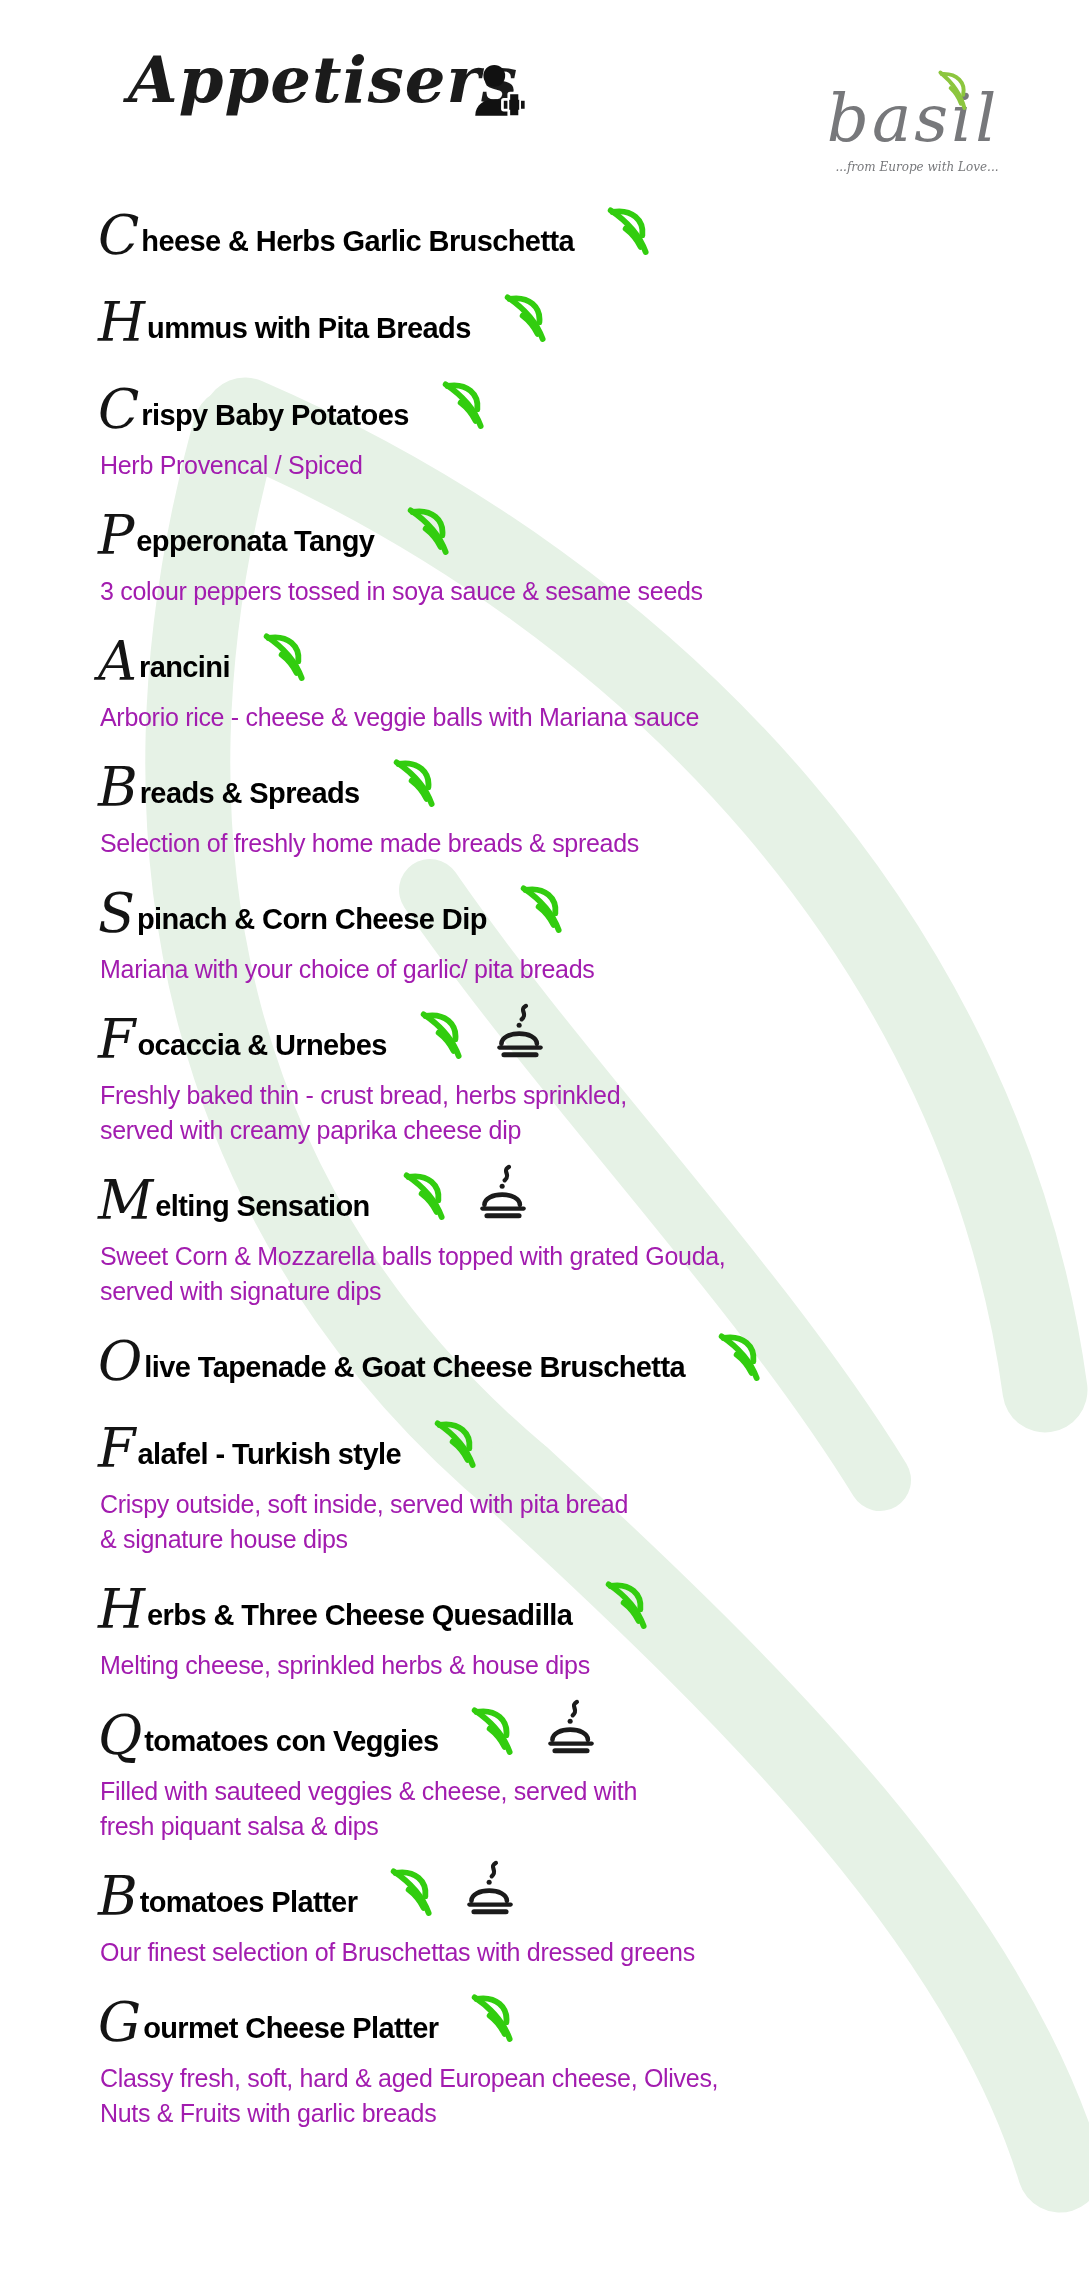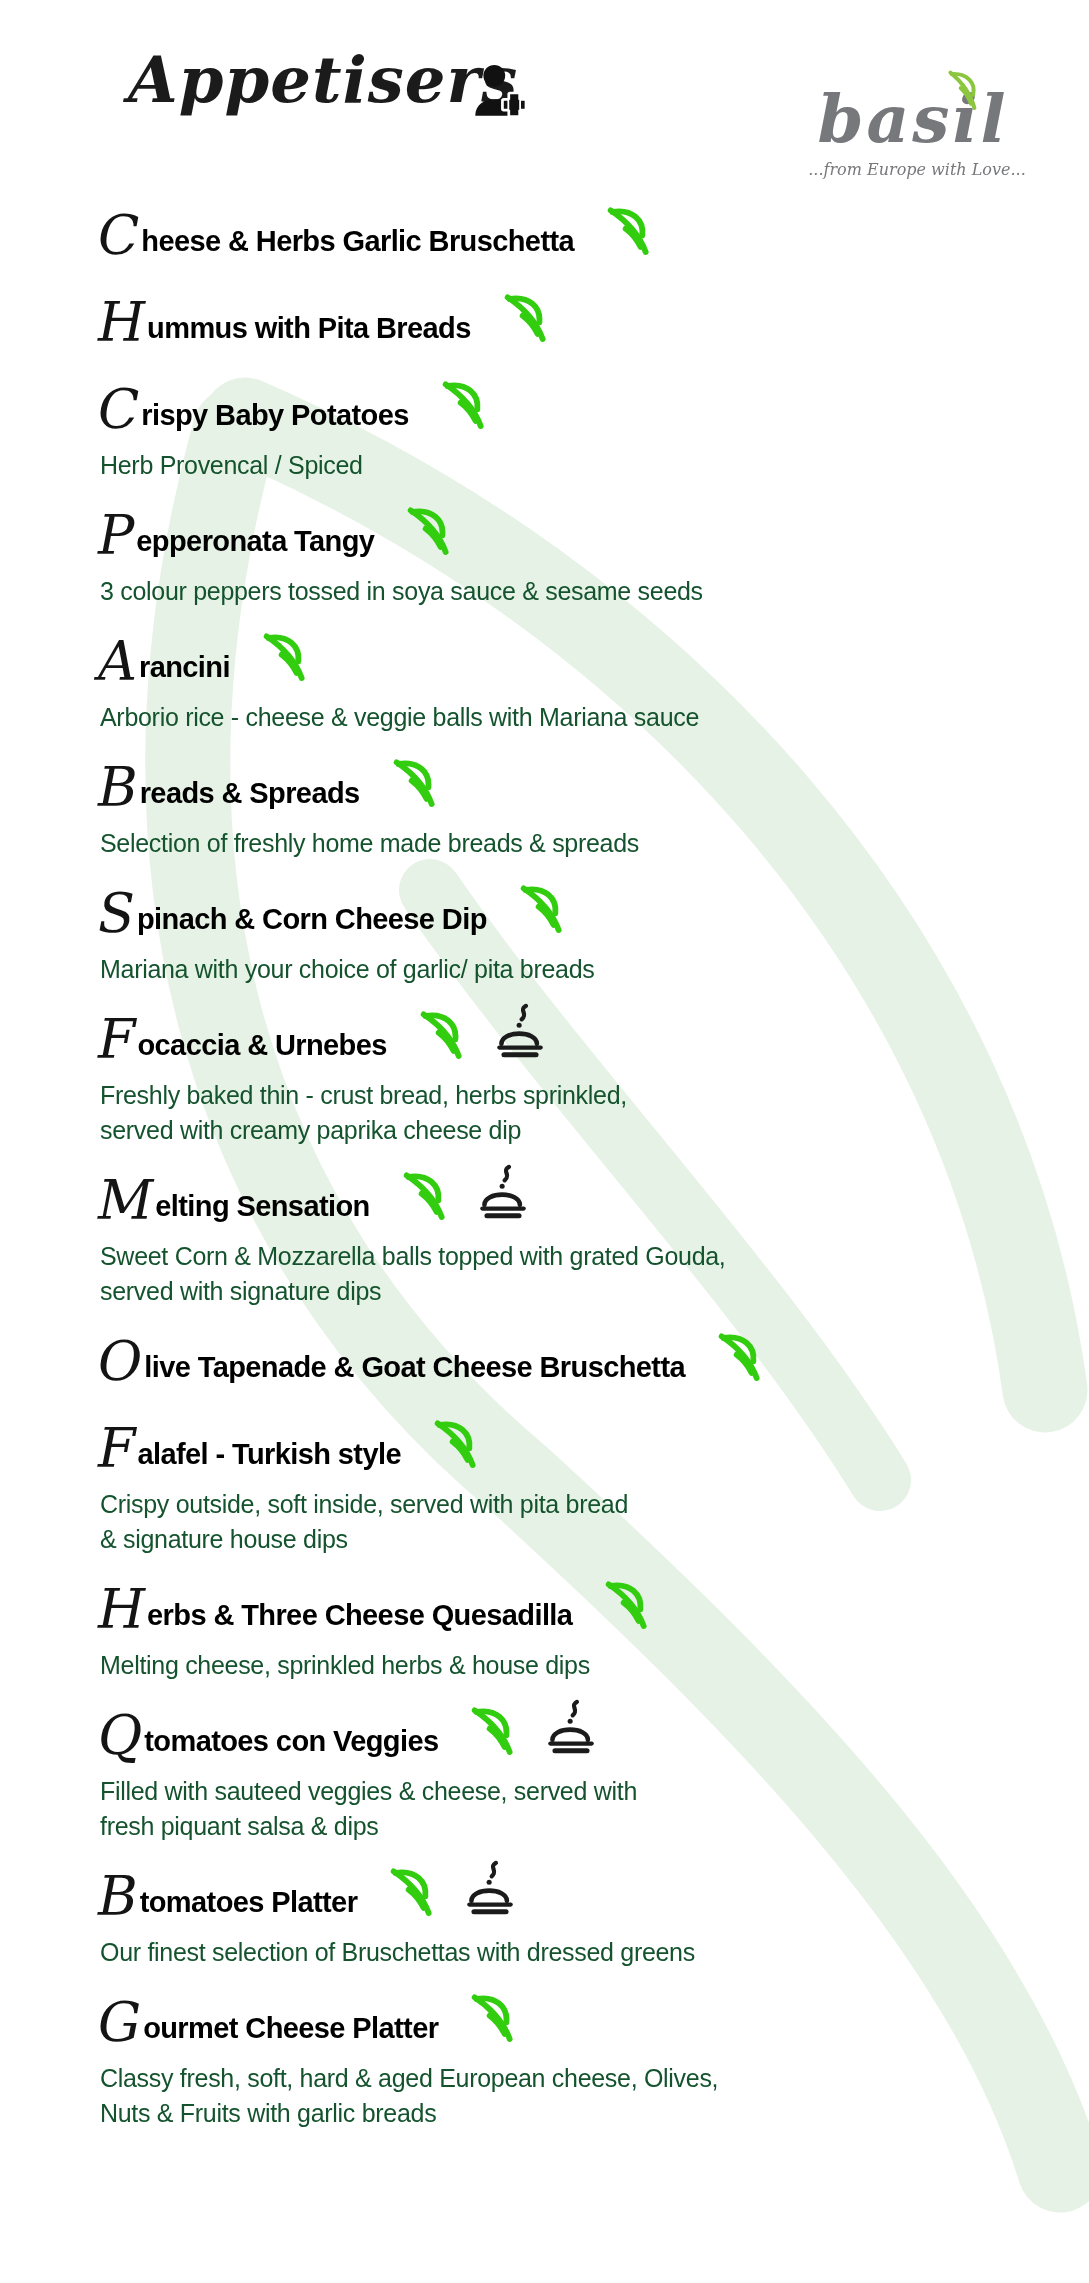--- a/index.html
+++ b/index.html
@@ -20,53 +20,53 @@
   .page-title {
     position:absolute; top:42px; left:128px; margin:0;
     font-family:"DejaVu Serif", serif; font-style:italic; font-weight:700;
     font-size:64px; letter-spacing:1px; color:#1b1b1b; white-space:nowrap;
   }
   .person-icon { position:absolute; top:62px; left:468px; width:58px; height:62px; }
 
   .logo { position:absolute; top:86px; left:788px; width:250px; text-align:center; color:var(--logo-gray,#77787B); }
   .logo-word-wrap { position:relative; display:inline-block; }
   .logo-word {
-    font-family:"DejaVu Serif", serif; font-style:italic; font-weight:700;
+    font-family:"DejaVu Serif", serif; font-style:italic; font-weight:400;
     font-size:66px; line-height:1.0; letter-spacing:3px; color:var(--logo-gray,#77787B);
   }
   .logo-leaf { position:absolute; top:-16px; right:26px; width:40px; height:42px; transform:rotate(6deg); }
   .logo-leaf path { stroke:var(--logo-green,#8CC63E); fill:none; stroke-linecap:round; }
   .logo-sub { margin-top:2px; }
   .logo-sub svg text {
     font-family:"DejaVu Serif", serif; font-style:italic; font-size:21px;
     fill:var(--logo-gray,#77787B);
   }
   .logo-sub svg path { stroke:var(--logo-gray,#77787B); fill:none; stroke-linecap:round; }
   .logo-tagline {
     margin-top:8px; font-family:"DejaVu Serif", serif; font-style:italic;
-    font-size:16px; white-space:nowrap; color:var(--logo-gray,#77787B);margin-left:8px;
+    font-size:12px; white-space:nowrap; color:var(--logo-gray,#77787B);margin-left:8px;
   }
 
   
   .menu-items { position:absolute; top:212px; left:98px; width:940px; z-index:1; }
   .menu-item { margin-bottom:29px; }
   .item-name-row { display:flex; align-items:center; height:58px; }
   .item-initial {
     font-family:"DejaVu Serif", serif; font-style:italic; font-weight:400;
     font-size:54px; line-height:1; position:relative; top:-5px; margin-right:2px;
     color:#141414;
   }
   .item-name {
     font-weight:700; font-size:29px; letter-spacing:-0.6px; white-space:nowrap;
     color:#000000;
   }
   .item-desc {
     margin-top:4px; margin-left:2px;
     font-size:25px; line-height:35px; letter-spacing:-0.3px;
-    white-space:pre-line; color:#14532d;
+    white-space:pre-line; color:#a21caf;
   }
   .leaf-badge { width:50px; height:56px; margin-left:30px; transform:translateY(-9px); flex:0 0 auto; }
   .leaf-badge path { stroke:var(--leaf-green,#32CD0F); fill:none; stroke-linecap:round; }
   .cloche-badge { width:54px; height:60px; margin-left:26px; transform:translateY(-13px); flex:0 0 auto; }
   .cloche-badge .stroke { stroke:#1b1b1b; fill:none; stroke-linecap:round; }
   .cloche-badge .fill { fill:#1b1b1b; }
 </style>
 </head>
 <body>
 

